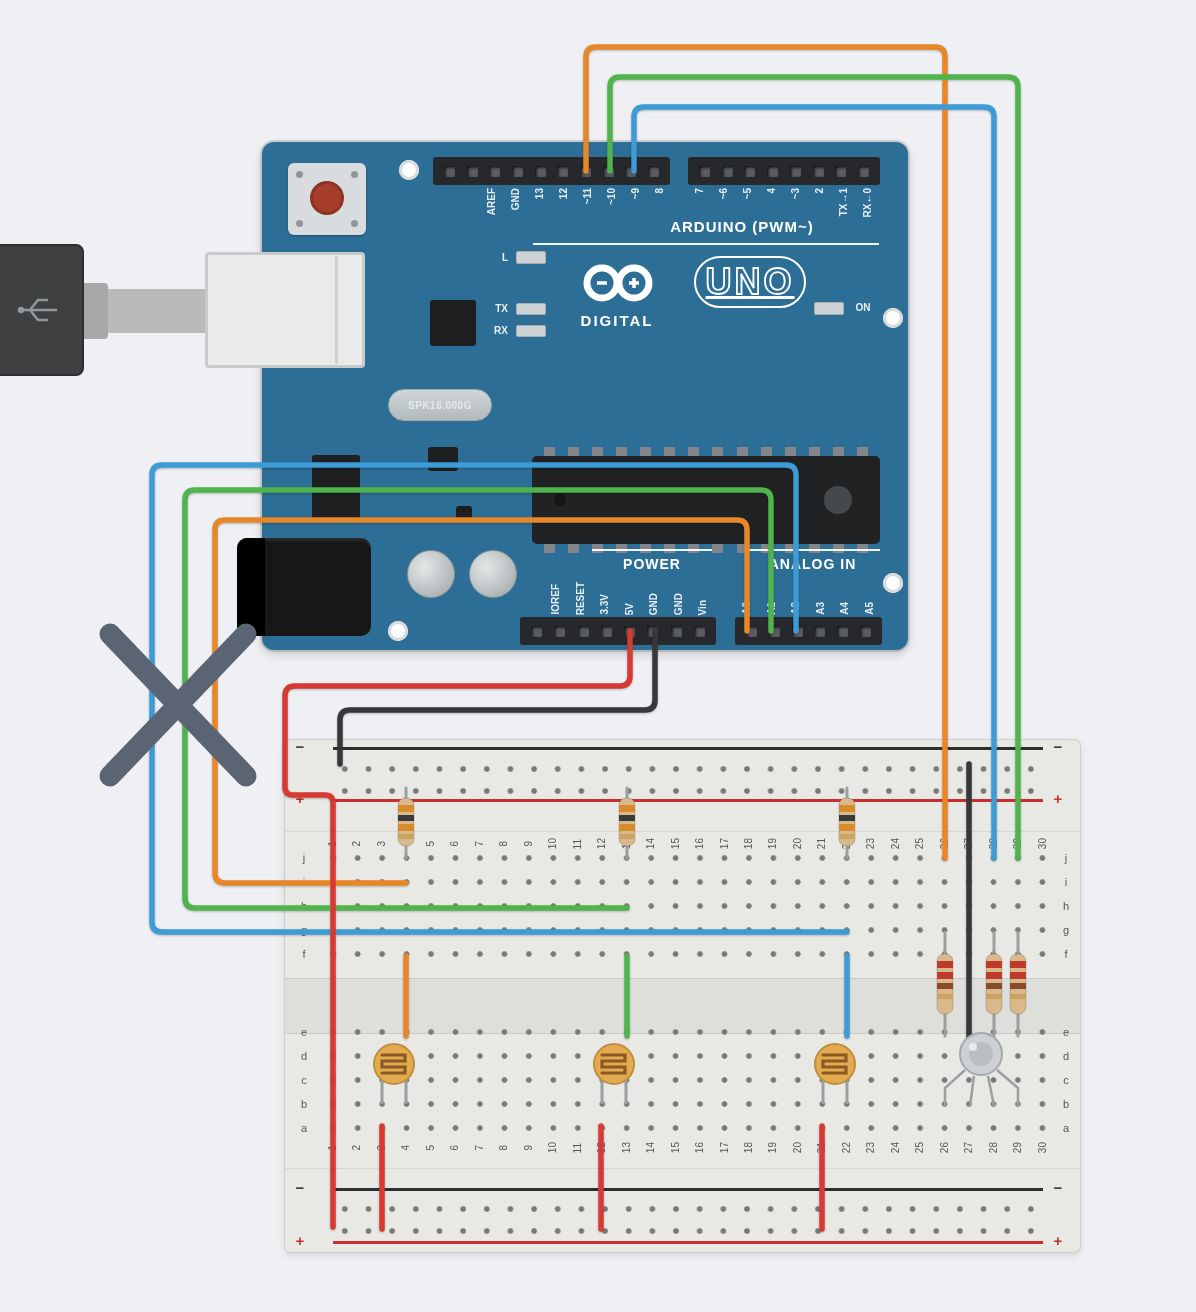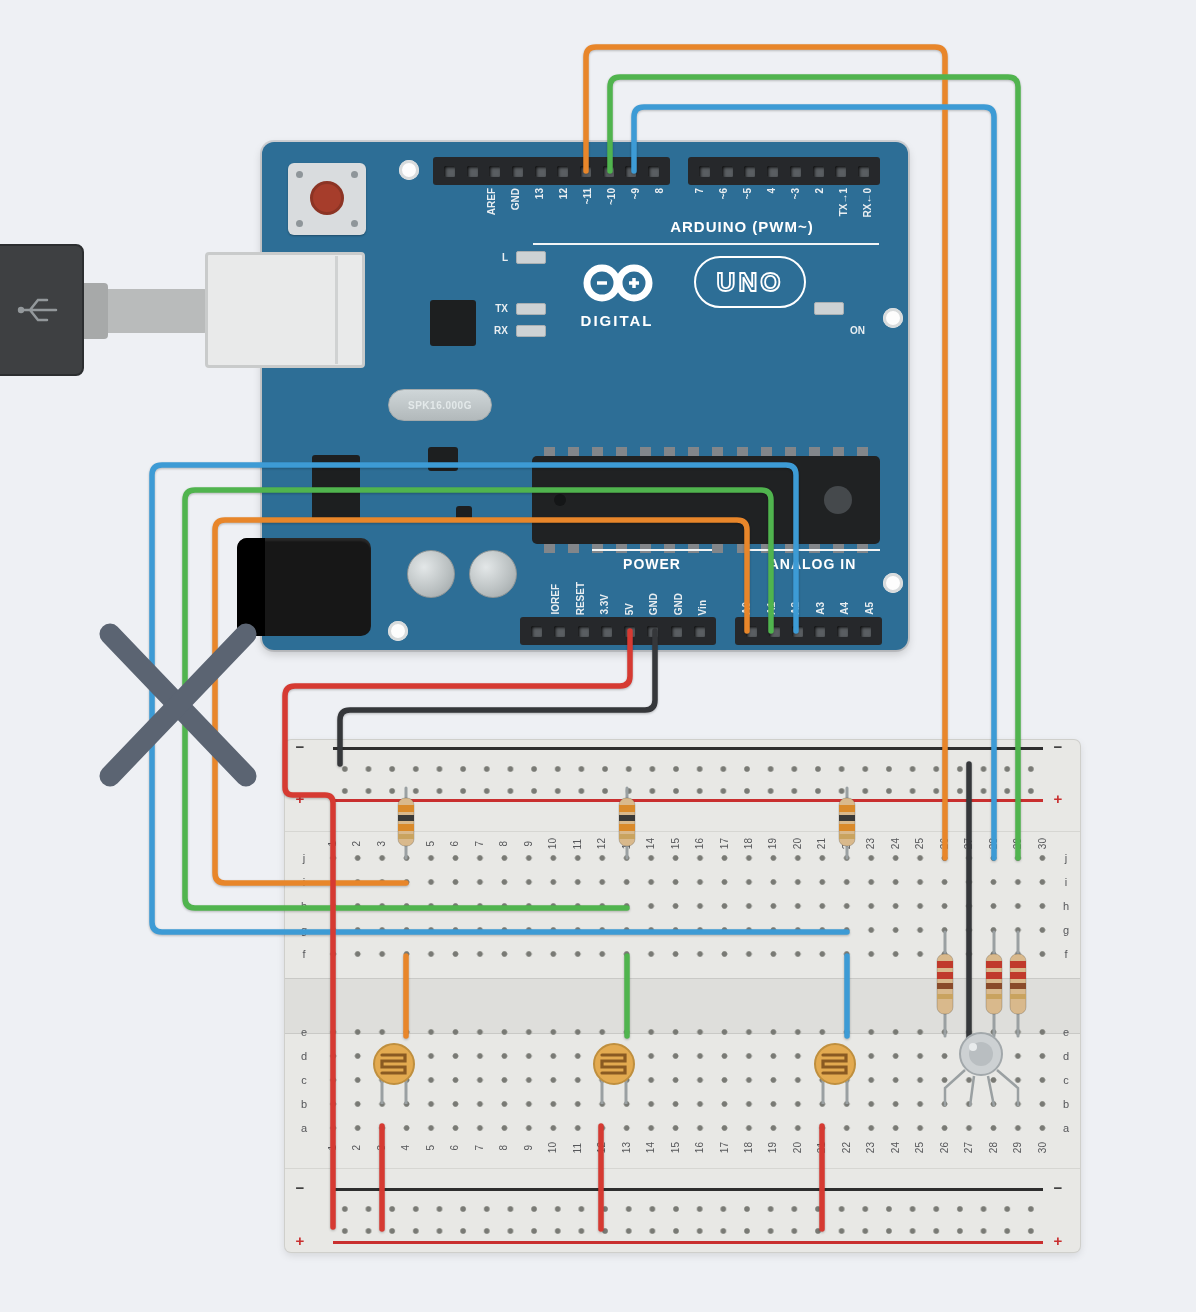--- a/index.html
+++ b/index.html
@@ -56,21 +56,21 @@
   .cap{position:absolute;width:48px;height:48px;border-radius:50%;border:1px solid #8e9597;box-sizing:border-box;
     background:radial-gradient(circle at 35% 35%,#e3e7e8,#b9bfc0 60%,#99a0a2);}
   .jack{position:absolute;left:237px;top:538px;width:134px;height:98px;background:#171717;border-radius:10px;
     box-shadow:inset 0 3px 2px rgba(255,255,255,.08);}
   .jack-face{position:absolute;left:237px;top:538px;width:28px;height:98px;background:#000;border-radius:10px 0 0 10px;}
   .chip{position:absolute;left:532px;top:456px;width:348px;height:88px;background:#202223;border-radius:5px;}
   .chip-pins{position:absolute;display:flex;justify-content:space-between;padding:0 8px;box-sizing:border-box;}
   .chip-pins .pin{width:11px;height:9px;background:#82868a;}
   .uno-badge{position:absolute;left:694px;top:256px;width:112px;height:52px;border:2.5px solid #fff;border-radius:26px;
     display:flex;align-items:center;justify-content:center;box-sizing:border-box;}
-  .uno-badge span{font-size:26px;font-weight:bold;letter-spacing:3px;color:transparent;-webkit-text-stroke:1.8px #ffffff;}
+  .uno-badge span{font-size:36px;font-weight:bold;letter-spacing:3px;color:transparent;text-decoration:underline;-webkit-text-stroke:1.8px #ffffff;}
   .usb-port{position:absolute;left:205px;top:252px;width:160px;height:116px;background:#e9eaea;
     border:3px solid #c9cbcb;border-radius:4px;box-sizing:border-box;}
   .usb-seam{position:absolute;left:335px;top:256px;width:3px;height:108px;background:#d0d2d2;}
   .usb-cable{position:absolute;left:80px;top:289px;width:128px;height:44px;background:#b9bbbb;border-radius:4px;}
   .usb-collar{position:absolute;left:78px;top:283px;width:30px;height:56px;background:#a7a9a9;border-radius:4px;}
   .usb-plug{position:absolute;left:-8px;top:244px;width:92px;height:132px;background:#3e4042;
     border:2px solid #2c2e30;border-radius:8px;box-sizing:border-box;}
 </style>
 </head>
 <body>
@@ -278,21 +278,21 @@
     <div class="caption" style="left:567px;top:312px;width:100px;letter-spacing:2px;">DIGITAL</div>
     <div class="uno-badge">
         <span>UNO</span>
       </div>
 
     <span class="led-lbl" style="left:488px;top:303px;width:20px;">TX</span>
     <div class="led" style="left:516px;top:303px;width:30px;height:12px;"></div>
     <span class="led-lbl" style="left:488px;top:325px;width:20px;">RX</span>
     <div class="led" style="left:516px;top:325px;width:30px;height:12px;"></div>
     <div class="led" style="left:814px;top:302px;width:30px;height:13px;"></div>
-    <span class="led-lbl" style="left:850px;top:302px;width:26px;text-align:left;margin-top:23px;">ON</span>
+    <span class="led-lbl" style="left:850px;top:302px;width:26px;text-align:center;">ON</span>
 
     <div class="blackic" style="left:430px;top:300px;width:46px;height:46px;"></div>
     <div class="crystal">
         <span>SPK16.000G</span>
       </div>
     <div class="blackic" style="left:312px;top:455px;width:48px;height:66px;"></div>
     <div class="blackic" style="left:428px;top:447px;width:30px;height:24px;"></div>
     <div class="blackic" style="left:456px;top:506px;width:16px;height:14px;"></div>
 
     <div class="chip-pins" style="left:536px;top:447px;width:340px;height:9px;">

